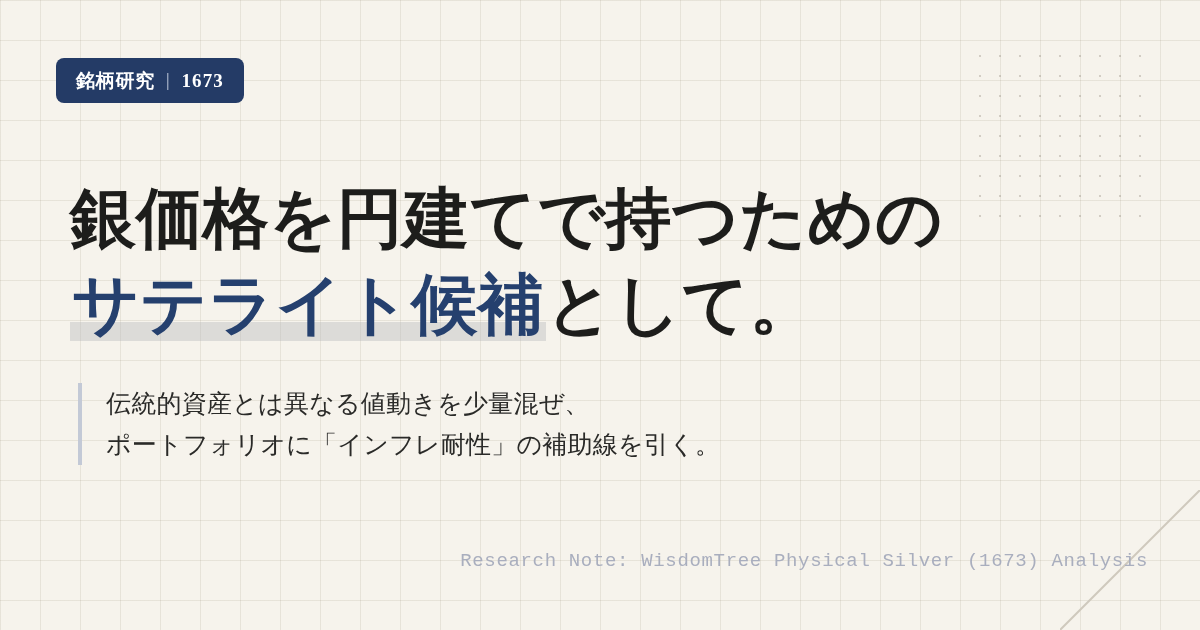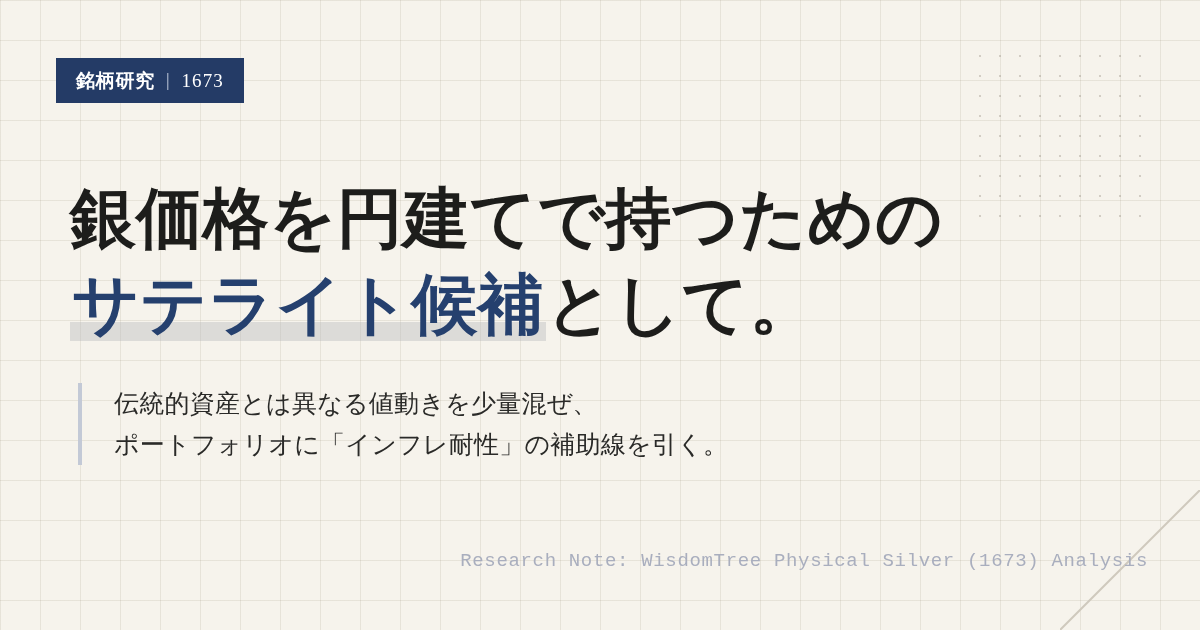--- a/index.html
+++ b/index.html
@@ -62,29 +62,30 @@
     align-items: center;
     gap: 11px;
     padding: 0 20px;
     background: #243b66;
     color: #ffffff;
     font-size: 19px;
     font-weight: 700;
     letter-spacing: 0.04em;
     white-space: nowrap;
     box-sizing: border-box;
+    border-radius: 8px;
   }
   .badge-sep {
     color: #c6cfe0;
     font-weight: 400;
     font-size: 18px;
   }
   .badge-code {
     font-size: 19px;
-    font-weight: 400;
+    font-weight: 700;
     letter-spacing: 0.06em;
   }
 
   
   .headline {
     position: absolute;
     left: 70px;
     top: 176px;
     width: 1060px;
     font-size: 66px;
@@ -103,21 +104,21 @@
     background-image: linear-gradient(to top, rgba(181,183,186,0.40) 0, rgba(181,183,186,0.40) 19px, transparent 19px);
     padding: 0 2px;
     text-align: right;
   }
 
   
   .subtitle {
     position: absolute;
     left: 78px;
     top: 383px;
-    padding-left: 32px;
+    padding-left: 24px;
     border-left: 4px solid #c3c9d6;
     color: #2a2a28;
     font-size: 25px;
     line-height: 41px;
     letter-spacing: 0.01em;
   }
   .subtitle-line { white-space: nowrap; }
 
   
   .footer-note {

